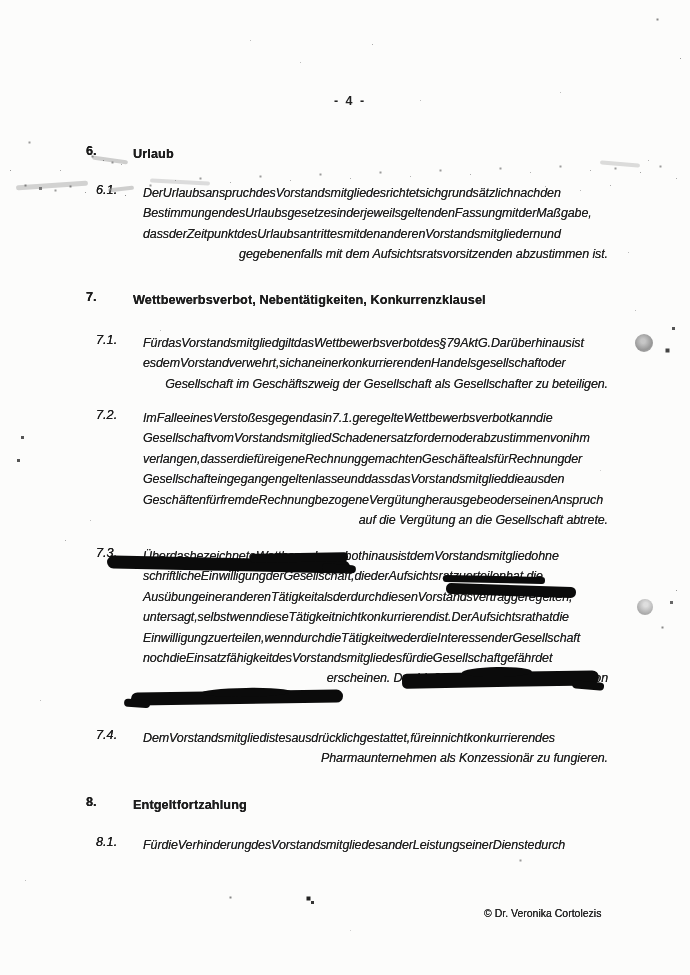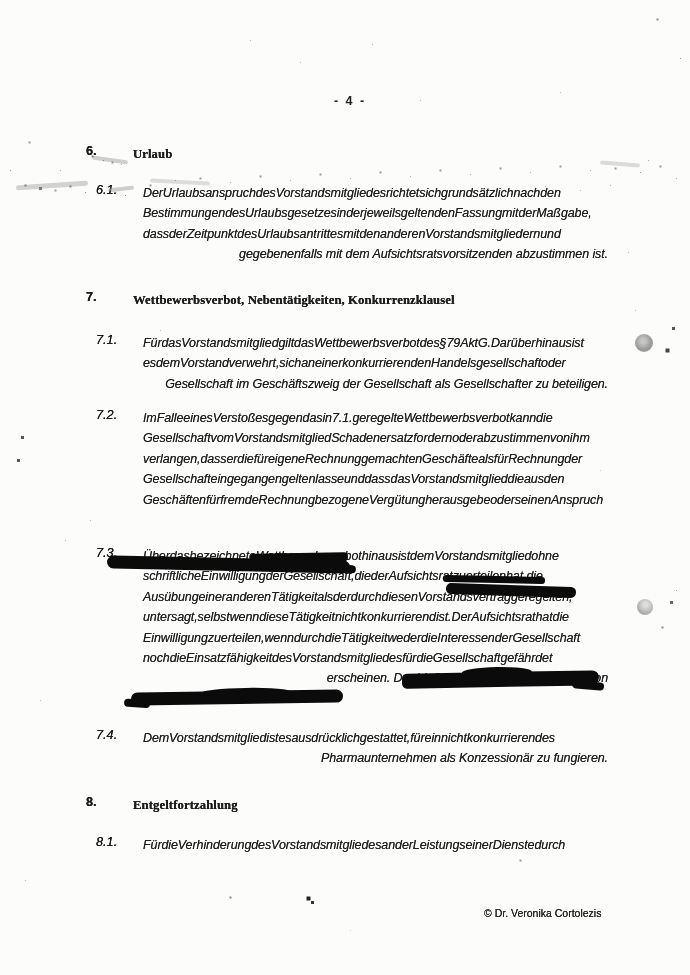--- a/index.html
+++ b/index.html
@@ -12,21 +12,21 @@
     font-family:"Liberation Sans","DejaVu Sans",sans-serif;
     color:#1e1e1e;
   }
   .pagenum{
     position:absolute;top:94px;left:295px;width:110px;
     text-align:center;font-size:12.5px;font-weight:700;
     letter-spacing:2px;color:#222;
   }
   .sec{position:absolute;left:133px;width:465px;}
   .sec .htext{font-weight:700;font-size:12.7px;letter-spacing:.1px;
-    text-shadow:0 0 .3px #000;font-family:Liberation Serif, serif;}
+    text-shadow:0 0 .3px #000;}
   .num{
     position:absolute;left:-47px;top:0;
     font-size:12.7px;color:#1c1c1c;text-shadow:0 0 .3px #000;
   }
   .num.bold{font-weight:700;}
   .para{position:absolute;left:143px;width:465px;font-style:italic;}
   .pl{
     height:20.4px;line-height:20.4px;font-size:12.5px;
     letter-spacing:-0.1px;white-space:nowrap;
     text-shadow:0 0 .35px rgba(0,0,0,.75);
@@ -242,20 +242,21 @@
         <span>für</span>
         <span>fremde</span>
         <span>Rechnung</span>
         <span>bezogene</span>
         <span>Vergütung</span>
         <span>herausgebe</span>
         <span>oder</span>
         <span>seinen</span>
         <span>Anspruch</span>
       </div>
+    <div class="pl last">auf die Vergütung an die Gesellschaft abtrete.</div>
   </div>
 
   <div class="para" style="top:546px">
     <span class="num">7.3.</span>
     <div class="pl jl">
         <span>Über</span>
         <span>das</span>
         <span>bezeichnete</span>
         <span>Wettbewerbsverbot</span>
         <span>hinaus</span>

